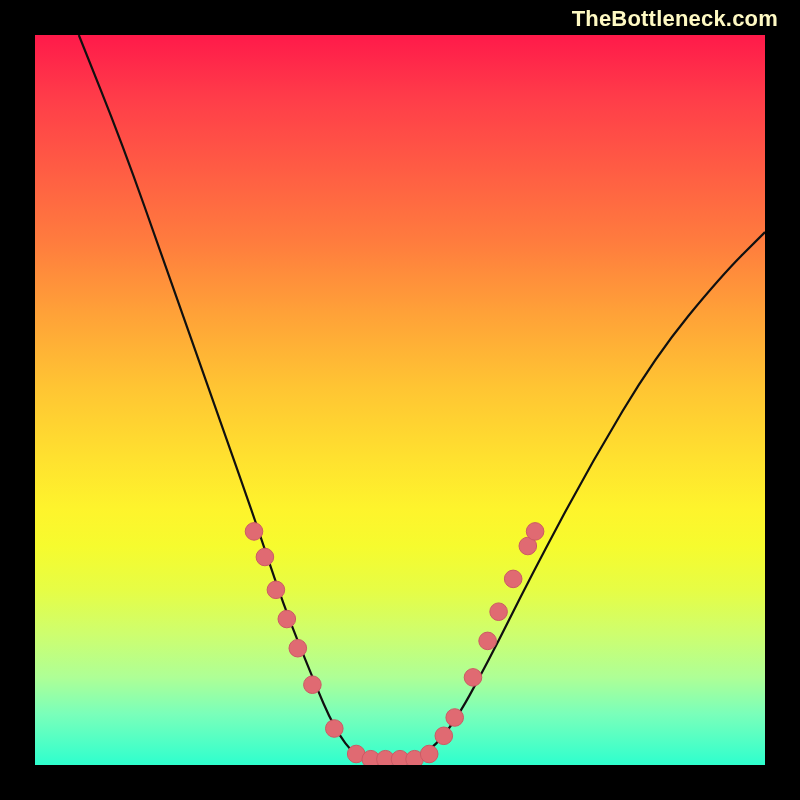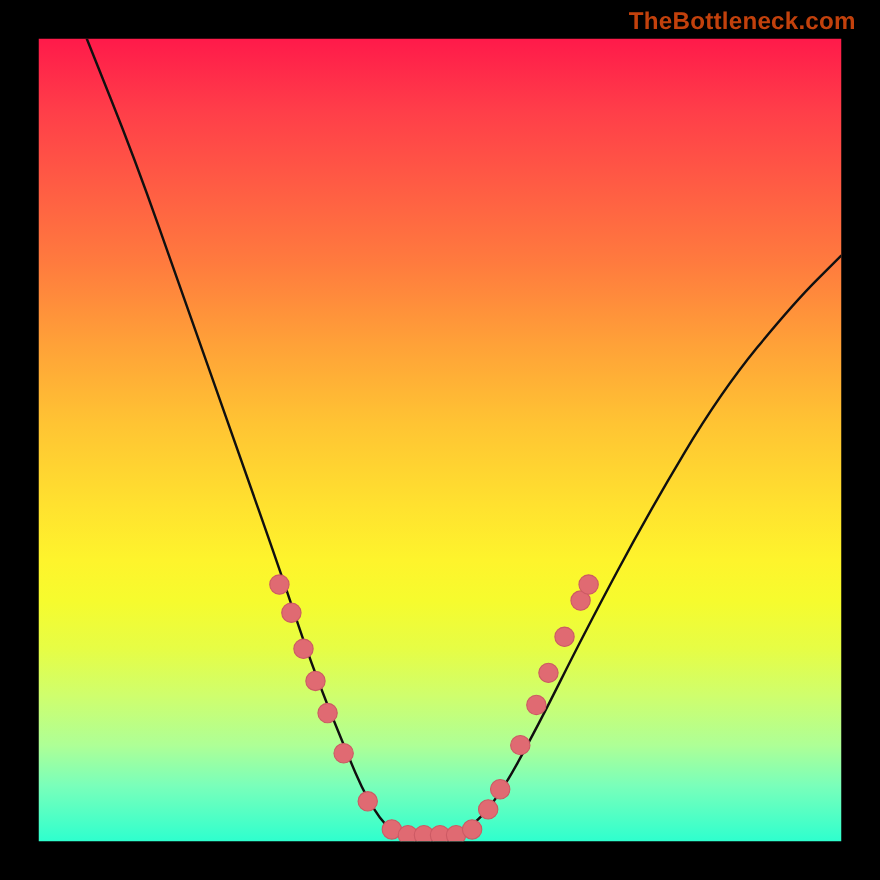--- a/index.html
+++ b/index.html
@@ -13,21 +13,21 @@
   .outer {
     position: relative;
     width: 800px;
     height: 800px;
     background: #000;
   }
   .watermark {
     position: absolute;
     top: 6px;
     right: 22px;
-    color: #c2410c;
+    color: #fef9c3;
     font-size: 22px;
     font-weight: 600;
     letter-spacing: 0.2px;
     z-index: 20;
   }
   .plot {
     position: absolute;
     left: 35px;
     top: 35px;
     width: 730px;

